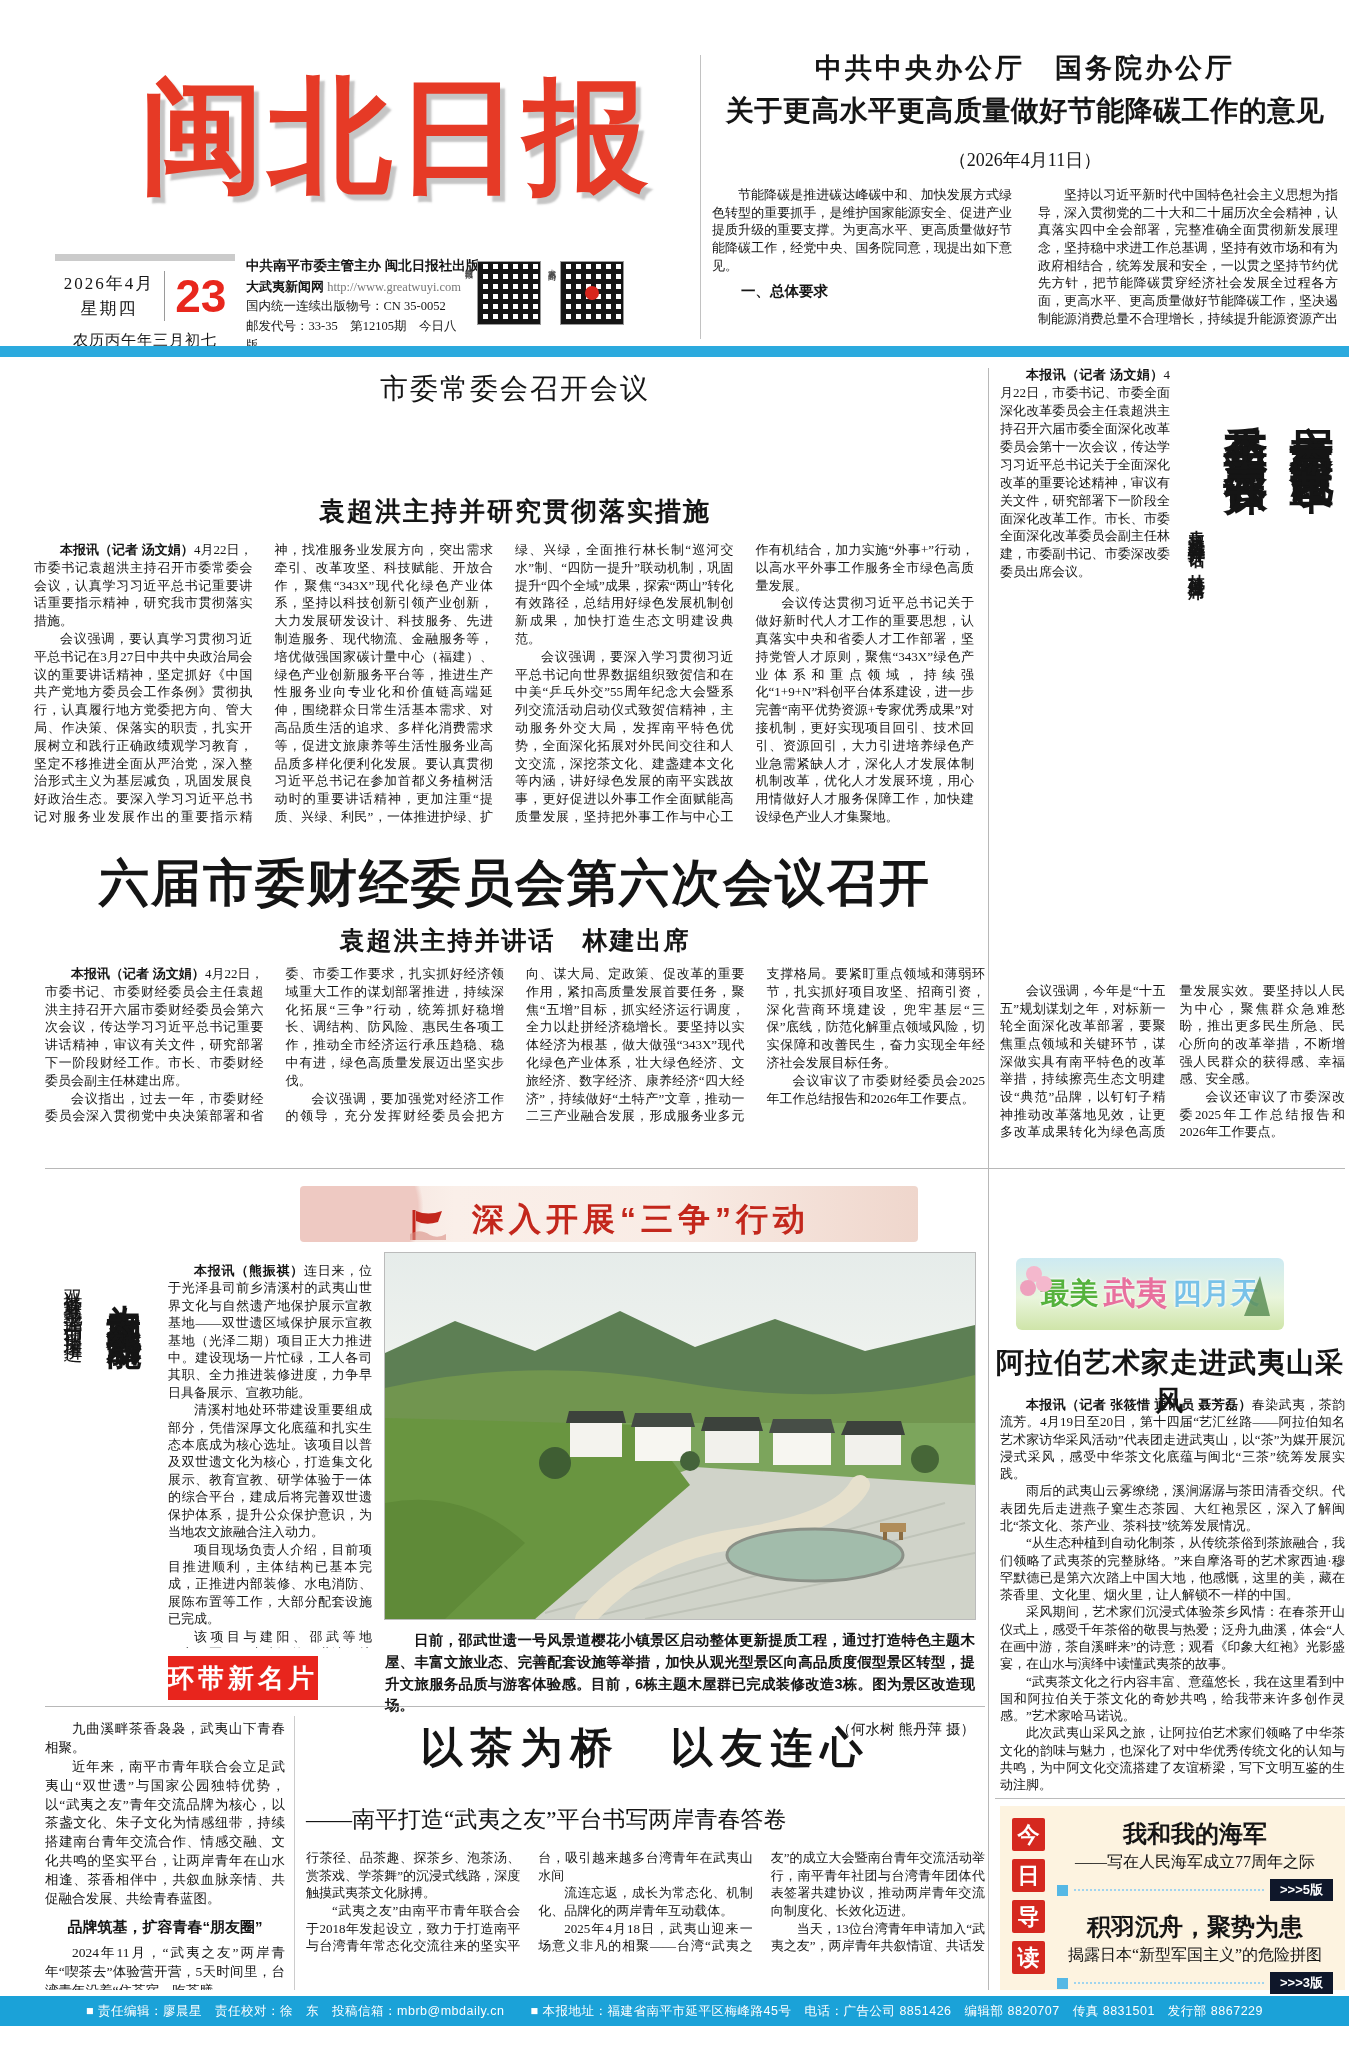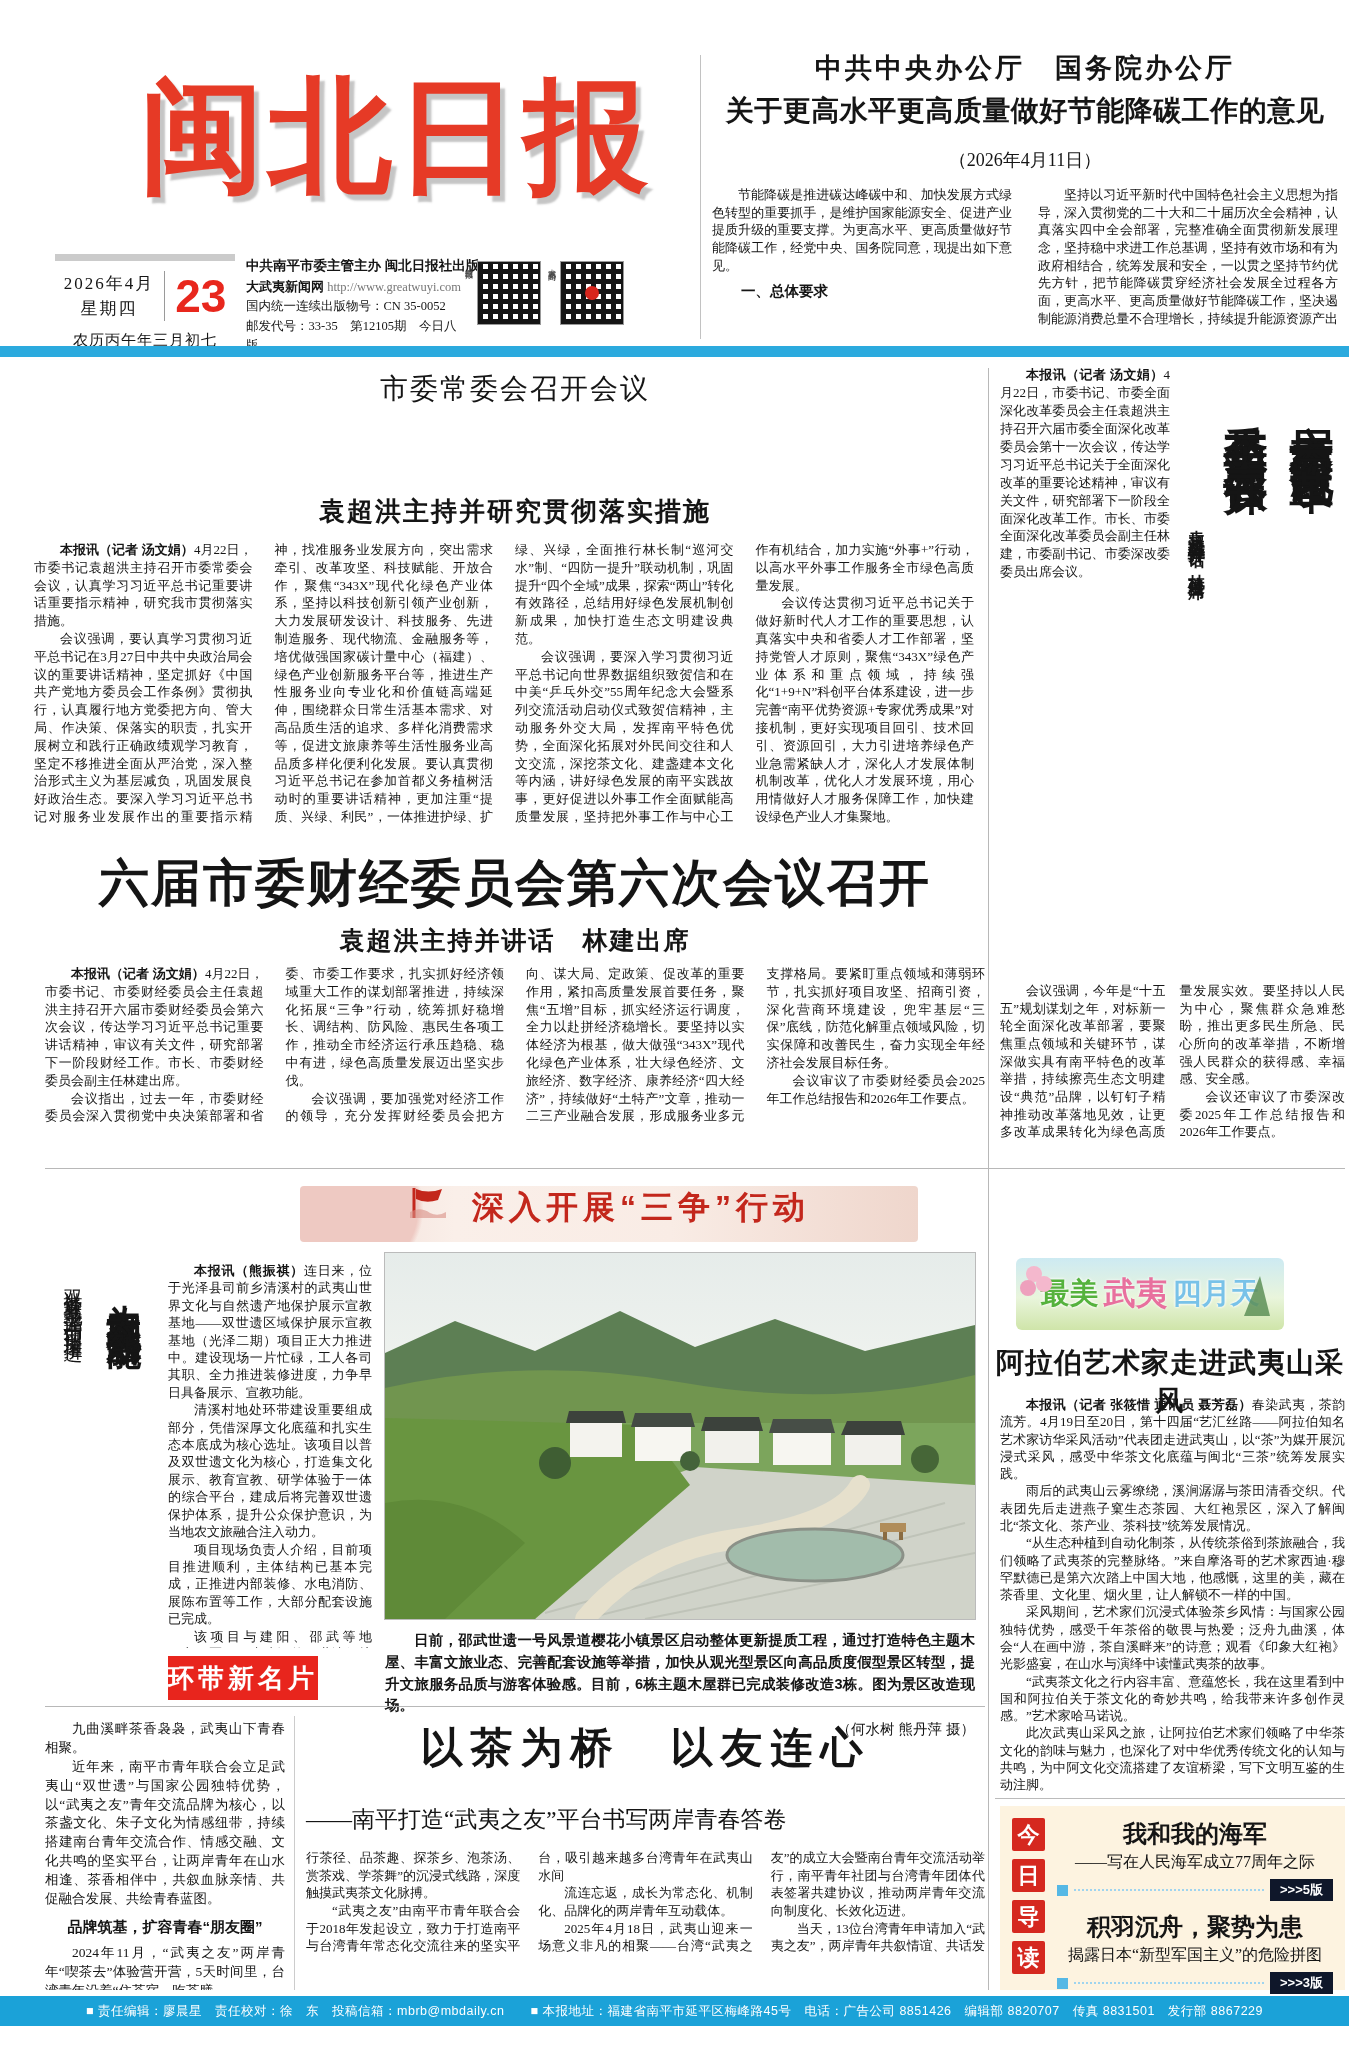--- a/index.html
+++ b/index.html
@@ -59,21 +59,21 @@
                   padding-top:150px;letter-spacing:3px;margin-left:6px;}
   .reform-title{width:137px;writing-mode:vertical-rl;font-weight:900;font-size:44px;
                 font-family:"Liberation Sans",sans-serif;line-height:66px;padding-top:24px;letter-spacing:5px;}
   .reform-bottom{margin-top:10px;height:178px;column-count:2;column-gap:14px;
                  font-size:13px;line-height:1.36;text-align:justify;overflow:hidden;}
   .hrule-mid{left:45px;top:1168px;width:1300px;height:1px;background:#b8b8b8;}
   
   .feat-banner{left:300px;top:1186px;width:618px;height:56px;border-radius:4px;
      background:radial-gradient(circle at 8% 40%, #eec9c2 0 12%, transparent 13%),
                 linear-gradient(90deg,#f0dad3,#faefe9 25%,#f9ece5 60%,#efd6cc);
-     display:flex;align-items:flex-start;justify-content:center;gap:24px;
+     display:flex;align-items:flex-end;justify-content:center;gap:24px;
      color:#c3271c;font-size:32px;font-weight:900;letter-spacing:5px;}
   .flag-icon{width:40px;height:34px;flex:0 0 auto;}
   .feat-shoulder{left:60px;top:1274px;height:408px;writing-mode:vertical-rl;
                  font-size:19px;letter-spacing:3px;}
   .feat-vtitle{left:100px;top:1276px;height:430px;writing-mode:vertical-rl;
                font-size:35px;font-weight:900;font-family:"Liberation Sans",sans-serif;letter-spacing:3px;}
   .feat-body{left:168px;top:1262px;width:204px;height:386px;font-size:13px;line-height:1.34;
              text-align:justify;overflow:hidden;}
   .feat-badge{left:168px;top:1656px;width:150px;height:44px;background:#e8251d;color:#fff;
               display:flex;align-items:center;justify-content:center;
@@ -298,21 +298,21 @@
     <span class="peak"></span>
     <span class="wb-t1">最美</span>
     <span class="wb-t2">武夷</span>
     <span class="wb-t3">四月天</span>
   </div>
   <div class="abs wuyi-title center">阿拉伯艺术家走进武夷山采风</div>
   <div class="abs wuyi-body just">
       <p class="para"><b>本报讯（记者 张筱惜 通讯员 聂芳磊）</b>春染武夷，茶韵流芳。4月19日至20日，第十四届“艺汇丝路——阿拉伯知名艺术家访华采风活动”代表团走进武夷山，以“茶”为媒开展沉浸式采风，感受中华茶文化底蕴与闽北“三茶”统筹发展实践。</p>
       <p class="para">雨后的武夷山云雾缭绕，溪涧潺潺与茶田清香交织。代表团先后走进燕子窠生态茶园、大红袍景区，深入了解闽北“茶文化、茶产业、茶科技”统筹发展情况。</p>
       <p class="para">“从生态种植到自动化制茶，从传统茶俗到茶旅融合，我们领略了武夷茶的完整脉络。”来自摩洛哥的艺术家西迪·穆罕默德已是第六次踏上中国大地，他感慨，这里的美，藏在茶香里、文化里、烟火里，让人解锁不一样的中国。</p>
-      <p class="para">采风期间，艺术家们沉浸式体验茶乡风情：与国家公园独特优势，感受千年茶俗的敬畏与热爱；泛舟九曲溪，体会“人在画中游，茶自溪畔来”的诗意；观看《印象大红袍》光影盛宴，在山水与演绎中读懂武夷茶的故事。</p>
+      <p class="para">采风期间，艺术家们沉浸式体验茶乡风情：在春茶开山仪式上，感受千年茶俗的敬畏与热爱；泛舟九曲溪，体会“人在画中游，茶自溪畔来”的诗意；观看《印象大红袍》光影盛宴，在山水与演绎中读懂武夷茶的故事。</p>
       <p class="para">“武夷茶文化之行内容丰富、意蕴悠长，我在这里看到中国和阿拉伯关于茶文化的奇妙共鸣，给我带来许多创作灵感。”艺术家哈马诺说。</p>
       <p class="para">此次武夷山采风之旅，让阿拉伯艺术家们领略了中华茶文化的韵味与魅力，也深化了对中华优秀传统文化的认知与共鸣，为中阿文化交流搭建了友谊桥梁，写下文明互鉴的生动注脚。</p>
     </div>
   <div class="abs hrule-wuyi"></div>
 
   <div class="abs hrule-bridge"></div>
   <div class="abs vrule-bridge"></div>
 
   <div class="abs bridge-left">
     <div>

